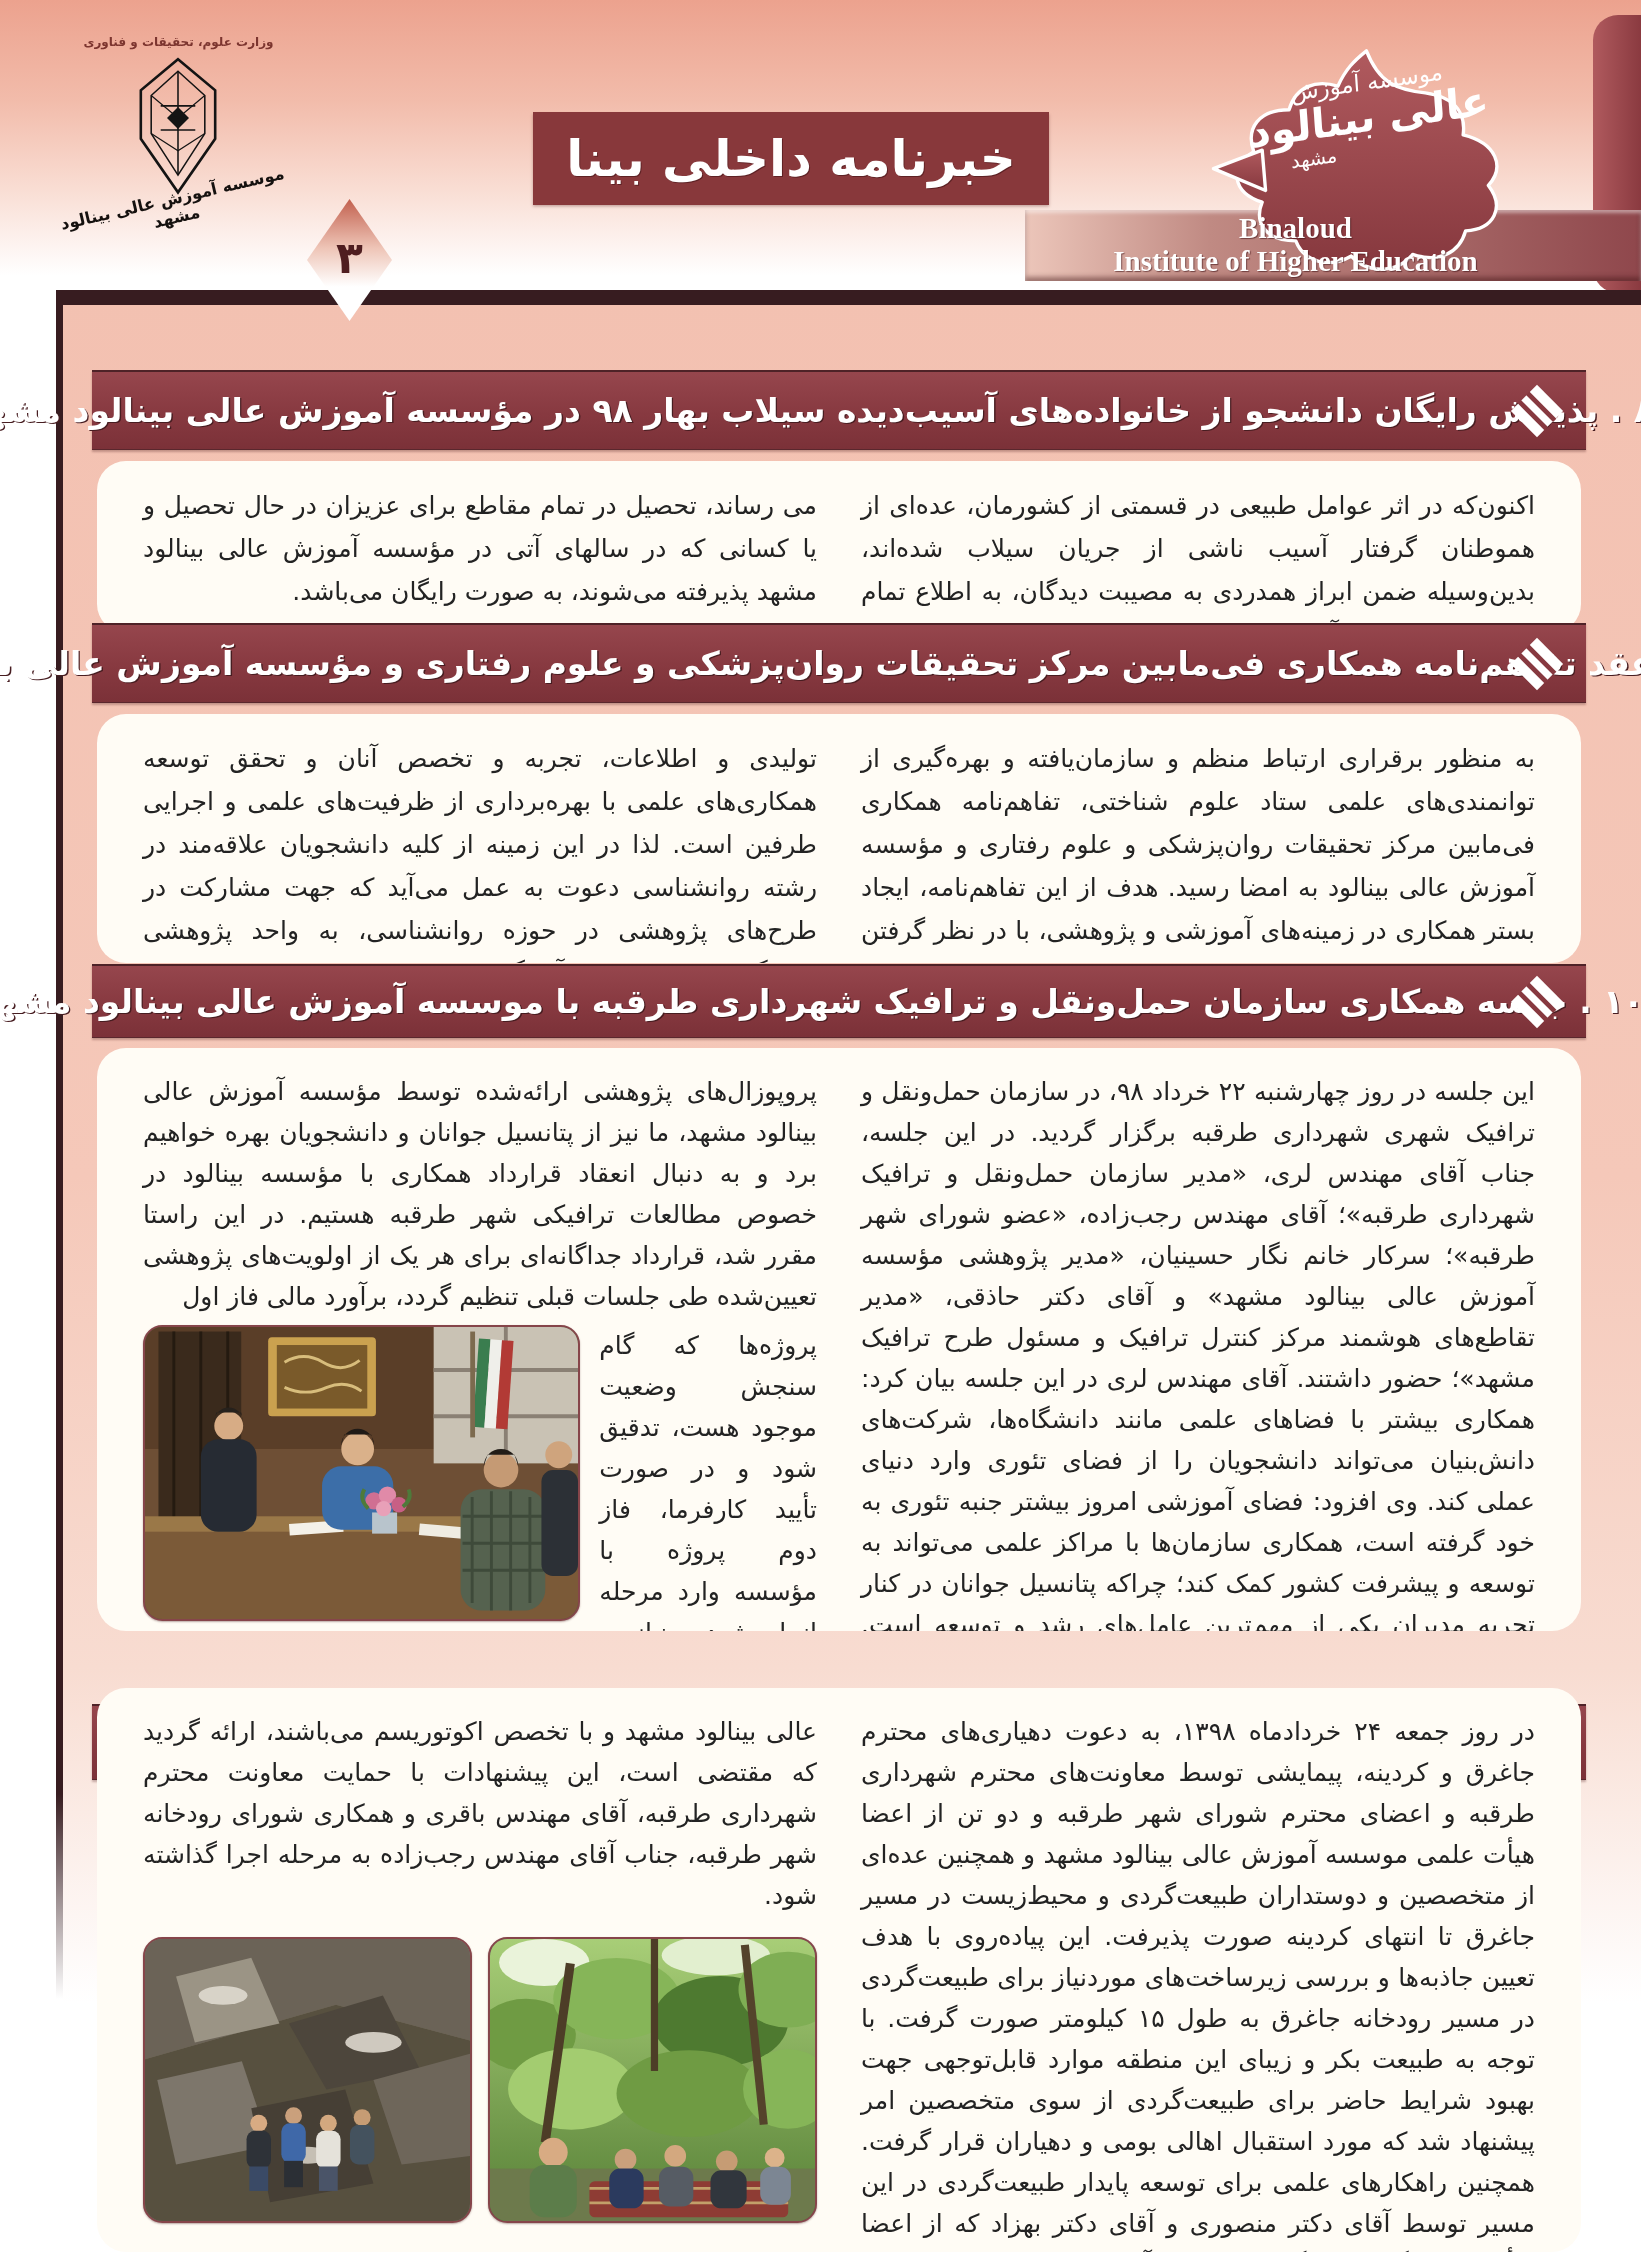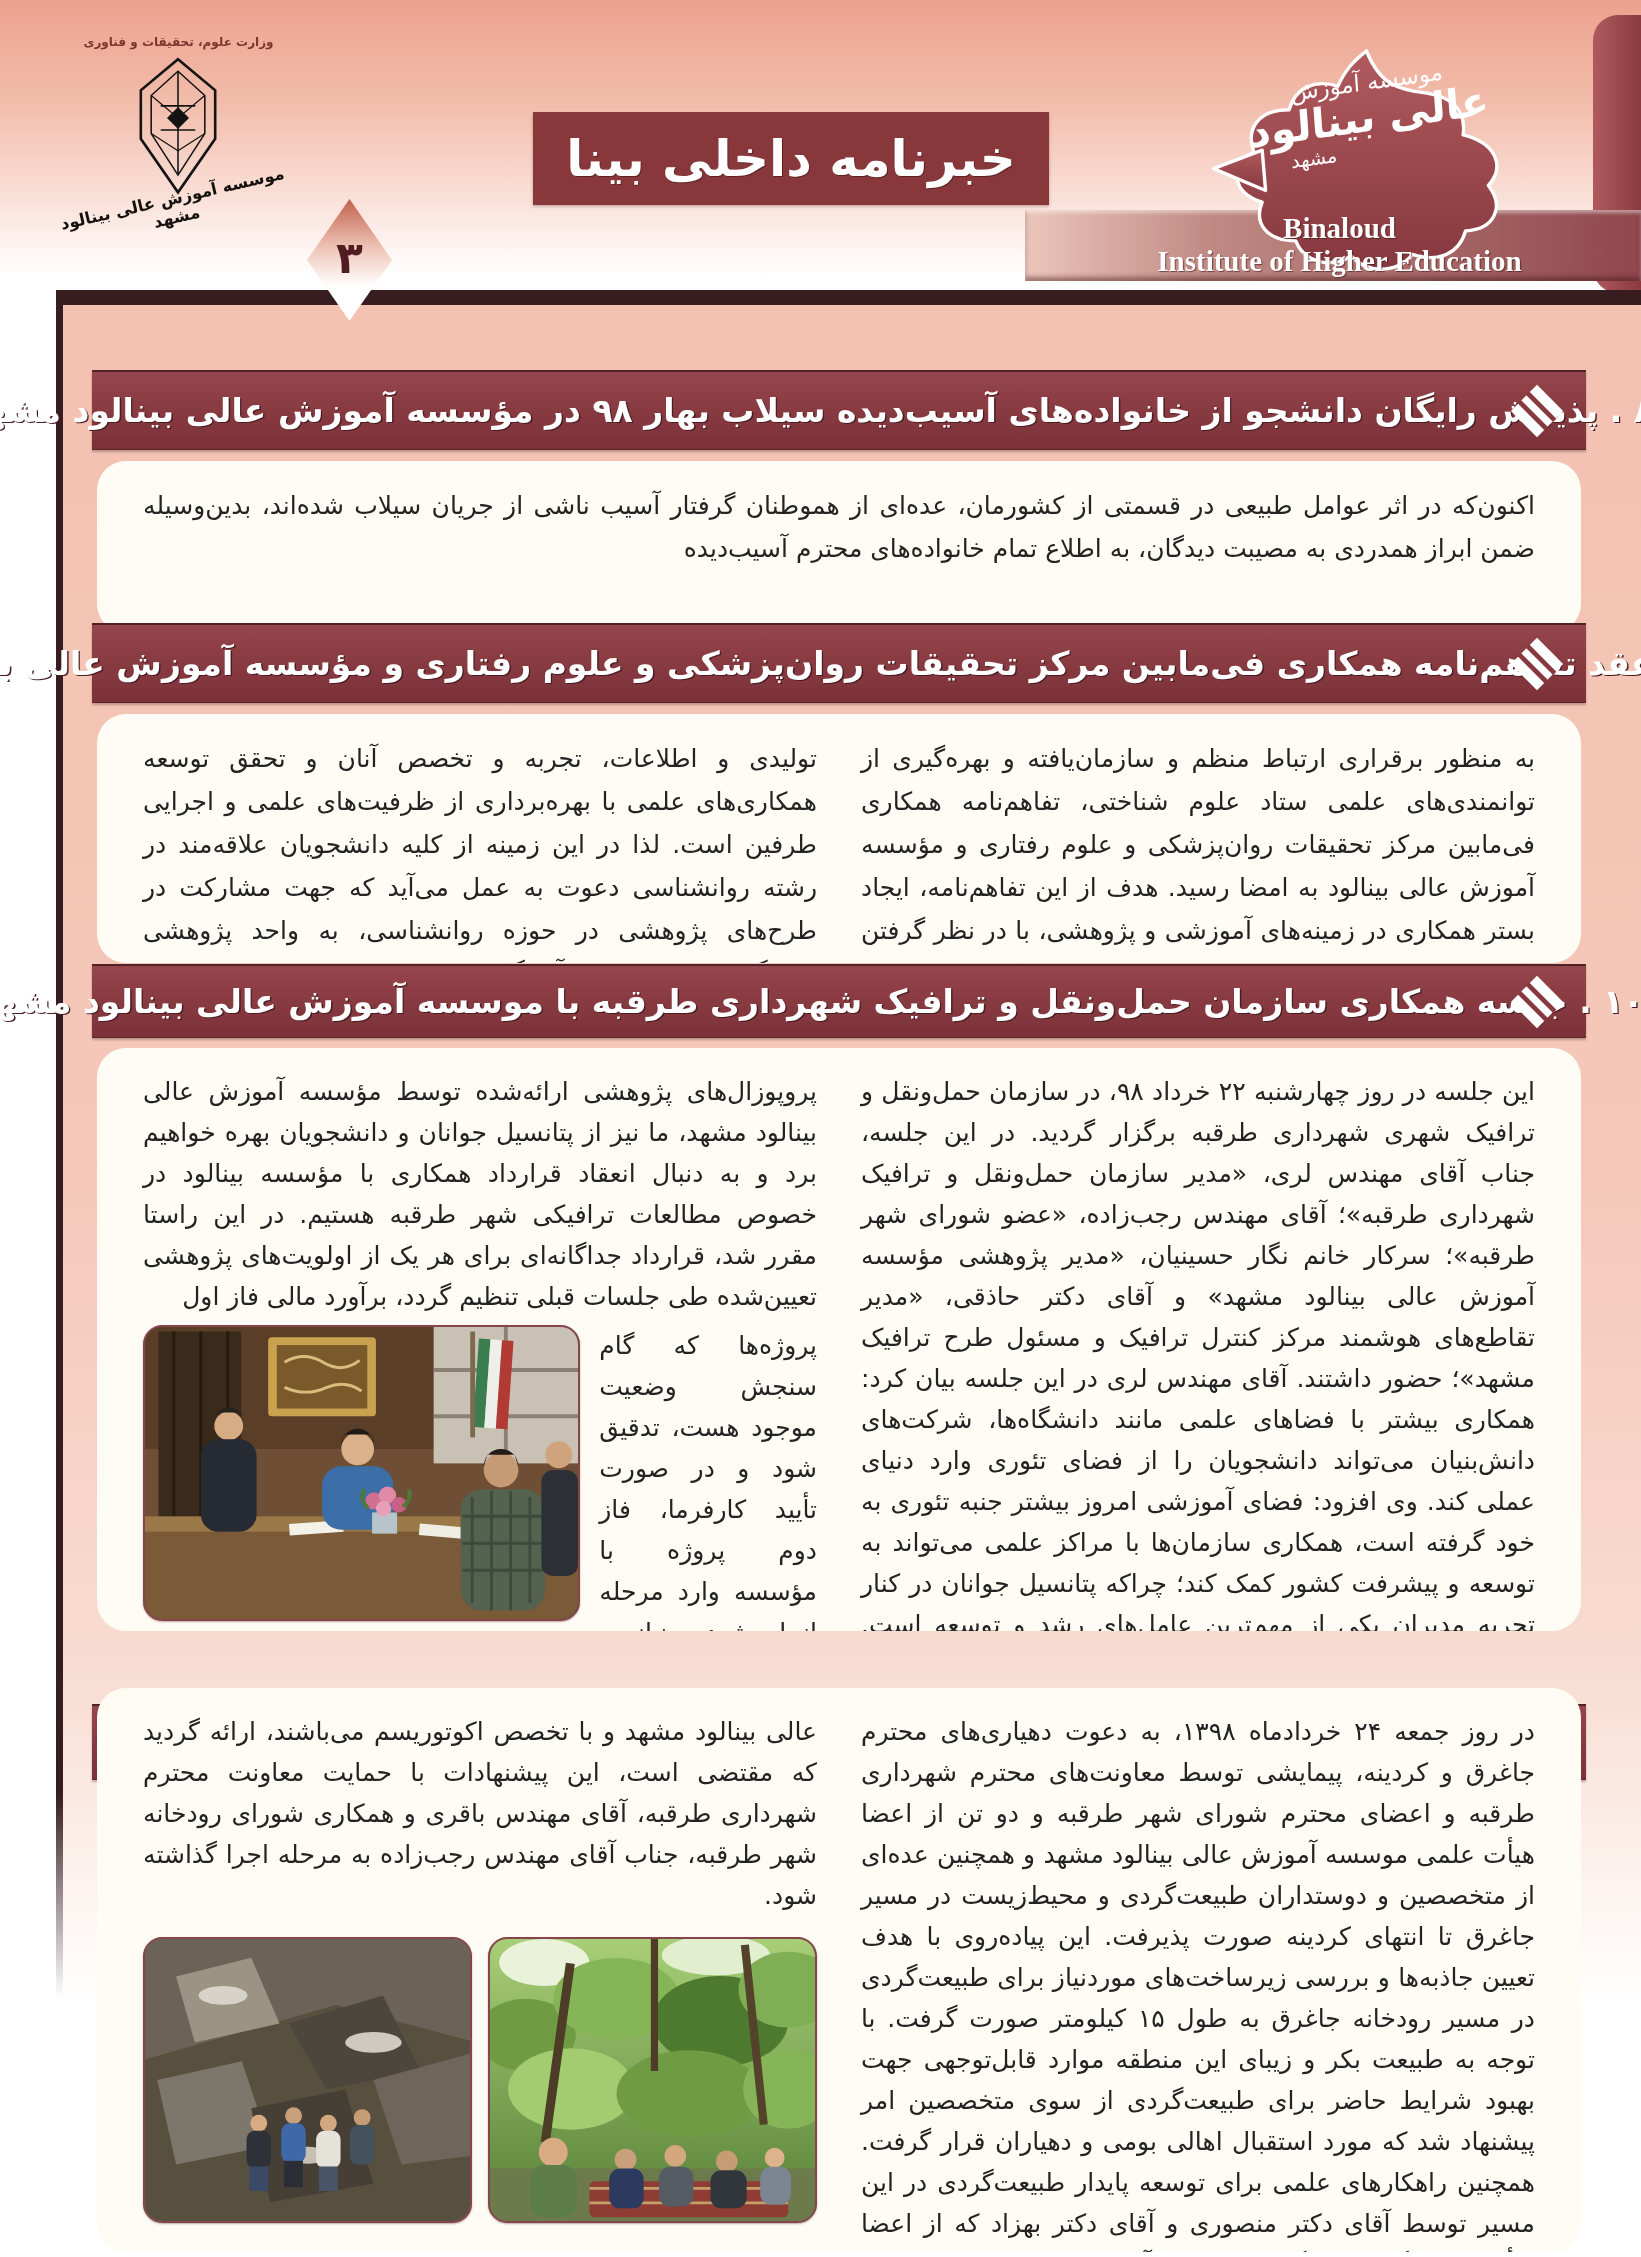--- a/index.html
+++ b/index.html
@@ -42,21 +42,20 @@
   .medallion-text .l3{font-size:19.3px;display:block;margin-right:116px;}
   .en-band{
     left:1025px;top:210px;width:616px;height:71px;z-index:2;
     background:linear-gradient(90deg,#ecc6ba 0%,#c08a83 30%,#8f474c 100%);
     box-shadow:inset 0 2.9px 3.9px rgba(255,255,255,.45), inset 0 -3.9px 4.8px rgba(60,15,18,.45);
   }
   .en-text{
     left:1025px;top:212px;width:541px;text-align:center;z-index:3;
     color:#fff;font-family:"Liberation Serif",serif;font-weight:bold;line-height:33px;font-size:29px;
     text-shadow:1px 1px 1px rgba(60,15,18,.6);
-    padding-left:44px;
   }
   .right-strip{
     left:1593px;top:15.4px;width:48px;height:278px;z-index:1;
     background:linear-gradient(90deg,#b05a5e,#8a3a40);
     border-radius:25px 0 0 25px;
   }
   
   .content-bg{
     left:63px;top:291px;width:1579px;height:1967px;z-index:0;
     background:linear-gradient(180deg,#f3c1b1 0%,#f5c8b9 45%,#f8dcd1 70%,#ffffff 87%);
@@ -182,20 +181,21 @@
 <div class="abs sec-bar" style="top:370px;height:77px;">
   <svg class="sec-marker" viewBox="0 0 60 60">
     <polygon points="30,2 58,30 30,58 2,30" fill="#ffffff"></polygon>
     <path d="M20,11 L49,40 M11,20 L40,49" stroke="#873940" stroke-width="5"></path>
   </svg>
   <span class="sec-title">۸ . پذیرش رایگان دانشجو از خانواده‌های آسیب‌دیده سیلاب بهار ۹۸ در مؤسسه آموزش عالی بینالود مشهد</span>
 </div>
 <div class="abs card" style="top:461px;height:172px;">
   <div class="cols">
     <p class="col body-text">اکنون‌که در اثر عوامل طبیعی در قسمتی از کشورمان، عده‌ای از هموطنان گرفتار آسیب ناشی از جریان سیلاب شده‌اند، بدین‌وسیله ضمن ابراز همدردی به مصیبت دیدگان، به اطلاع تمام خانواده‌های محترم آسیب‌دیده</p>
+    <p class="col body-text">می رساند، تحصیل در تمام مقاطع برای عزیزان در حال تحصیل و یا کسانی که در سالهای آتی در مؤسسه آموزش عالی بینالود مشهد پذیرفته می‌شوند، به صورت رایگان می‌باشد.</p>
   </div>
 </div>
 
 <div class="abs sec-bar" style="top:623px;height:77px;">
   <svg class="sec-marker" viewBox="0 0 60 60">
     <polygon points="30,2 58,30 30,58 2,30" fill="#ffffff"></polygon>
     <path d="M20,11 L49,40 M11,20 L40,49" stroke="#873940" stroke-width="5"></path>
   </svg>
   <span class="sec-title">۹ . عقد تفاهم‌نامه همکاری فی‌مابین مرکز تحقیقات روان‌پزشکی و علوم رفتاری و مؤسسه آموزش عالی بینالود</span>
 </div>

